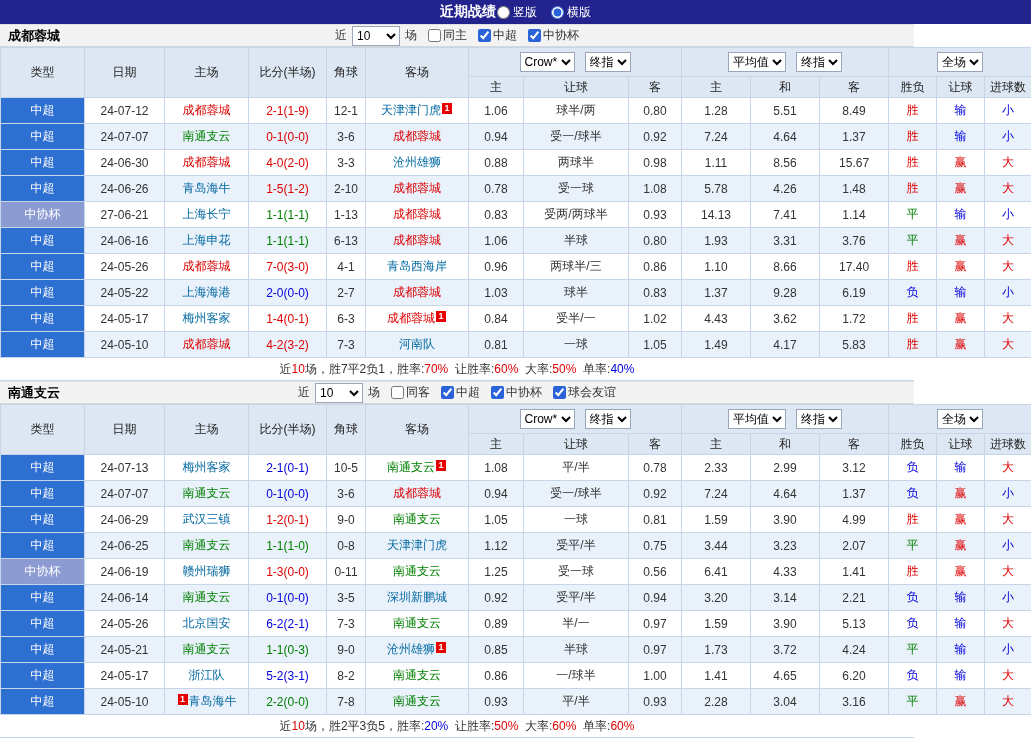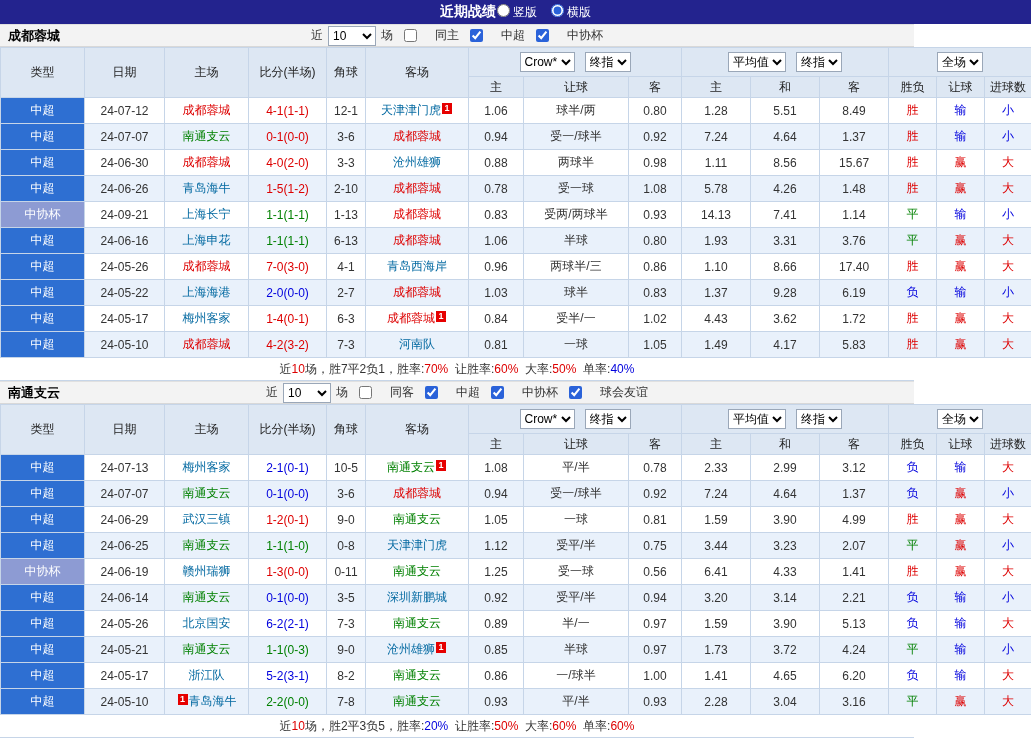--- a/index.html
+++ b/index.html
@@ -1,26 +1,26 @@
 <!DOCTYPE html>
 <html><head>
 <meta charset="utf-8">
 <style>
   *{box-sizing:border-box}
   body{width:1031px;margin:0;font-family:"Liberation Sans","DejaVu Sans",sans-serif;font-size:12px;color:#333;background:#fff}
   .topbar{height:24px;background:#23238e;display:flex;align-items:center;justify-content:center;gap:1px;color:#fff}
   .tb-title{font-weight:bold;font-size:14px}
   .radio-group{display:flex;gap:14px;align-items:center}
-  .radio-item{display:inline-flex;align-items:flex-start;gap:3px;cursor:pointer}
+  .radio-item{display:inline-flex;align-items:center;gap:3px;cursor:pointer}
   input[type="radio"],input[type="checkbox"]{width:13px;height:13px;margin:0;accent-color:#2a62d9}
   .team-section{width:914px}
   .section-titlebar{position:relative;height:23px;background:#f3f3f3;border-top:1px solid #e0e0e0;border-bottom:1px solid #d8d8d8;display:flex;align-items:center;justify-content:center}
   .team-title{position:absolute;left:8px;top:0;line-height:22px;font-weight:bold;font-size:13px;color:#000}
   .filters{display:flex;align-items:center;gap:5px}
-  .cb-item{display:inline-flex;align-items:center;gap:18px;margin-left:6px;cursor:pointer}
+  .cb-item{display:inline-flex;align-items:center;gap:2px;margin-left:6px;cursor:pointer}
   select{font-size:12px;height:20px;font-family:inherit;background:#fff;border:1px solid #9aa7b8;margin:4px 5px}
   .count-select{width:48px;margin:0}
   table{border-collapse:collapse;table-layout:fixed;width:1031px;border:1px solid #c6d5e8}
   th,td{border:1px solid #c6d5e8;text-align:center;padding:0;overflow:hidden;white-space:nowrap;font-weight:normal}
   thead th{background:#dde7f3;color:#222}
   thead tr:first-child th{height:29px}
   thead tr:last-child th{height:21px}
   tbody td{height:26px}
   tbody tr:nth-child(even){background:#e9f1fb}
   .type-cell.league{background:#2e6fd2;color:#fff}
@@ -112,21 +112,21 @@
           <th class="colhead">胜负</th>
           <th class="colhead">让球</th>
           <th class="colhead">进球数</th>
         </tr>
       </thead>
     <tbody>
         <tr>
           <td class="type-cell league">中超</td>
           <td>24-07-12</td>
           <td class="team-cell"><span class="c-red">成都蓉城</span></td>
-          <td class="c-red">4-1(1-1)</td>
+          <td class="c-red">2-1(1-9)</td>
           <td>12-1</td>
           <td class="team-cell"><span class="c-black">天津津门虎</span><span class="card">1</span></td>
           <td>1.06</td>
           <td>球半/两</td>
           <td>0.80</td>
           <td>1.28</td>
           <td>5.51</td>
           <td>8.49</td>
           <td class="c-red">胜</td>
           <td class="c-blue">输</td>
@@ -178,21 +178,21 @@
           <td>1.08</td>
           <td>5.78</td>
           <td>4.26</td>
           <td>1.48</td>
           <td class="c-red">胜</td>
           <td class="c-red">赢</td>
           <td class="c-red">大</td>
         </tr>
         <tr>
           <td class="type-cell cup">中协杯</td>
-          <td>24-09-21</td>
+          <td>27-06-21</td>
           <td class="team-cell"><span class="c-black">上海长宁</span></td>
           <td class="c-green">1-1(1-1)</td>
           <td>1-13</td>
           <td class="team-cell"><span class="c-red">成都蓉城</span></td>
           <td>0.83</td>
           <td>受两/两球半</td>
           <td>0.93</td>
           <td>14.13</td>
           <td>7.41</td>
           <td>1.14</td>

